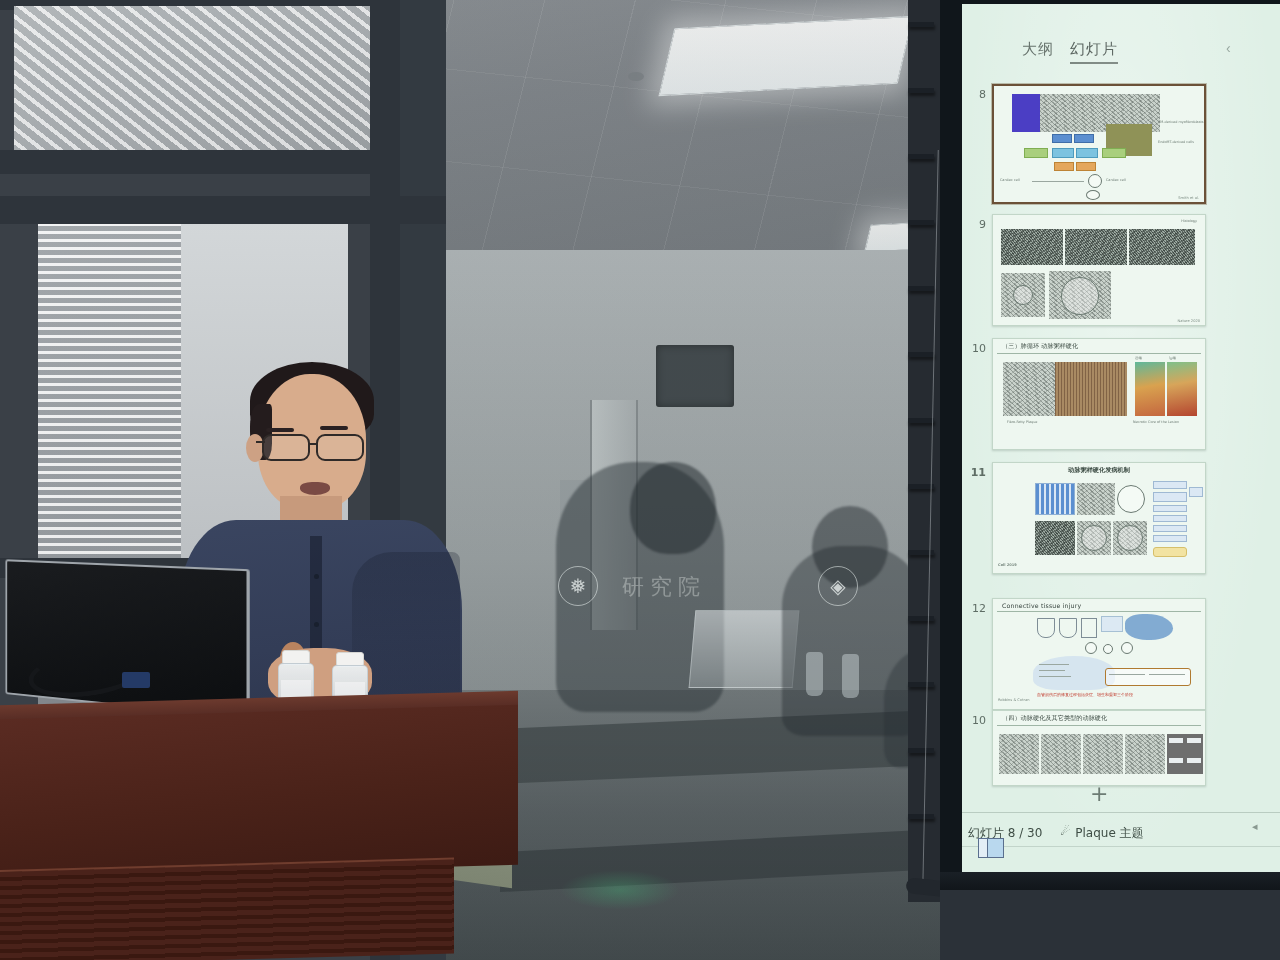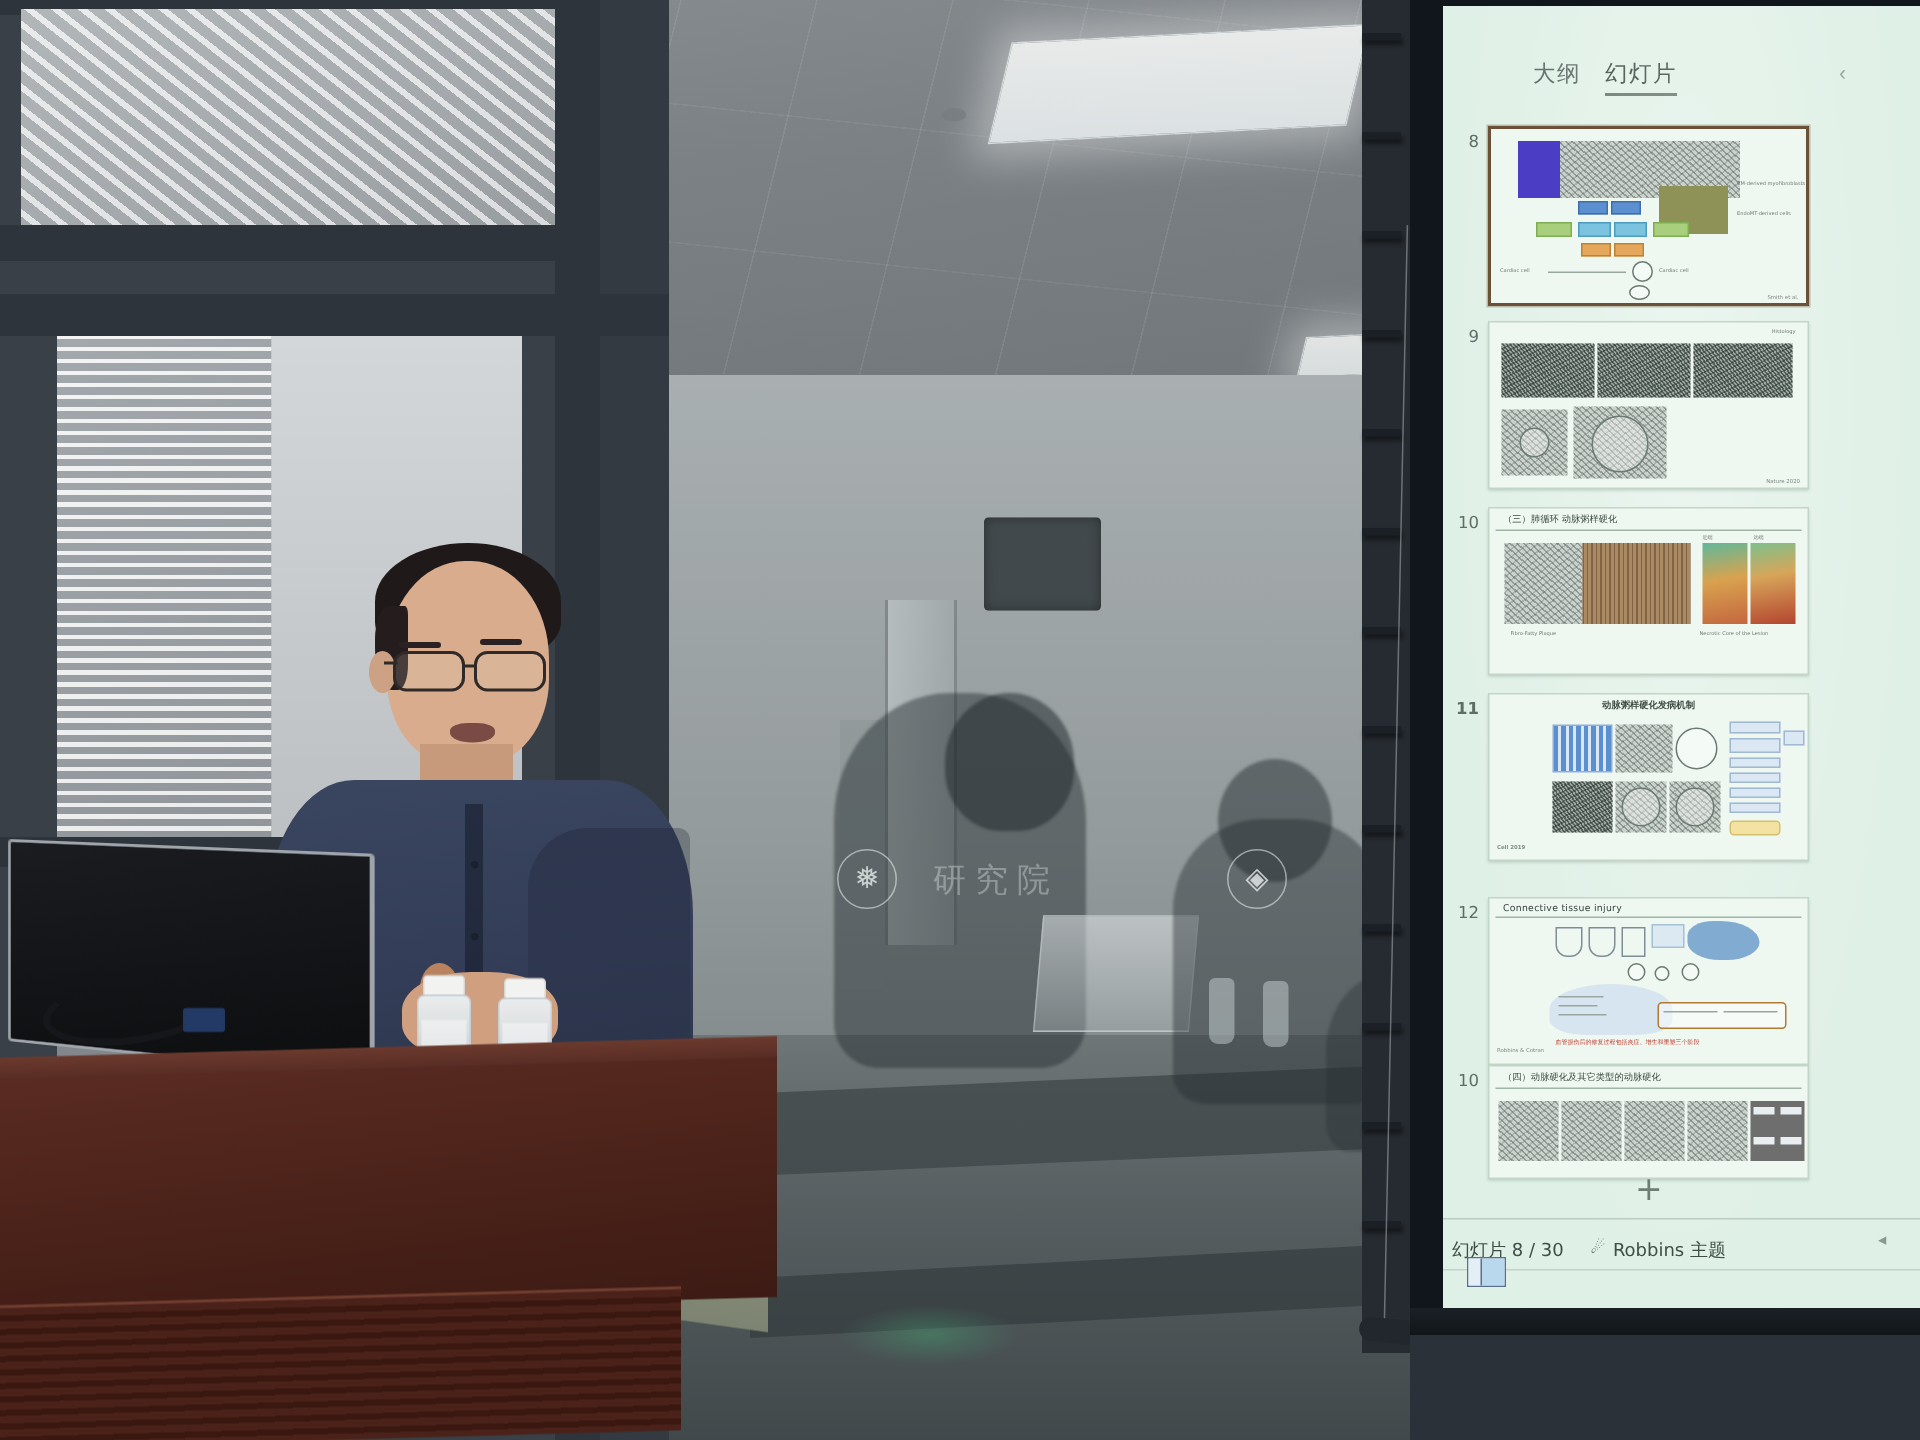--- a/index.html
+++ b/index.html
@@ -702,21 +702,21 @@
 
   <div class="add-slide">+</div>
 
   <div class="status-sep"></div>
   <div class="status-bar">
     <div class="status-item">
       <span>幻灯片 8 / 30</span>
     </div>
     <div class="status-item">
       <span class="theme-icon">☄</span>
-      <span>Robbins 主题</span>
+      <span>Plaque 主题</span>
     </div>
   </div>
   <div class="status-right-chev">◂</div>
   <div class="status-sep2"></div>
 
   <div class="view-icon">
     <div class="vl"></div>
     <div class="vr"></div>
   </div>
 

